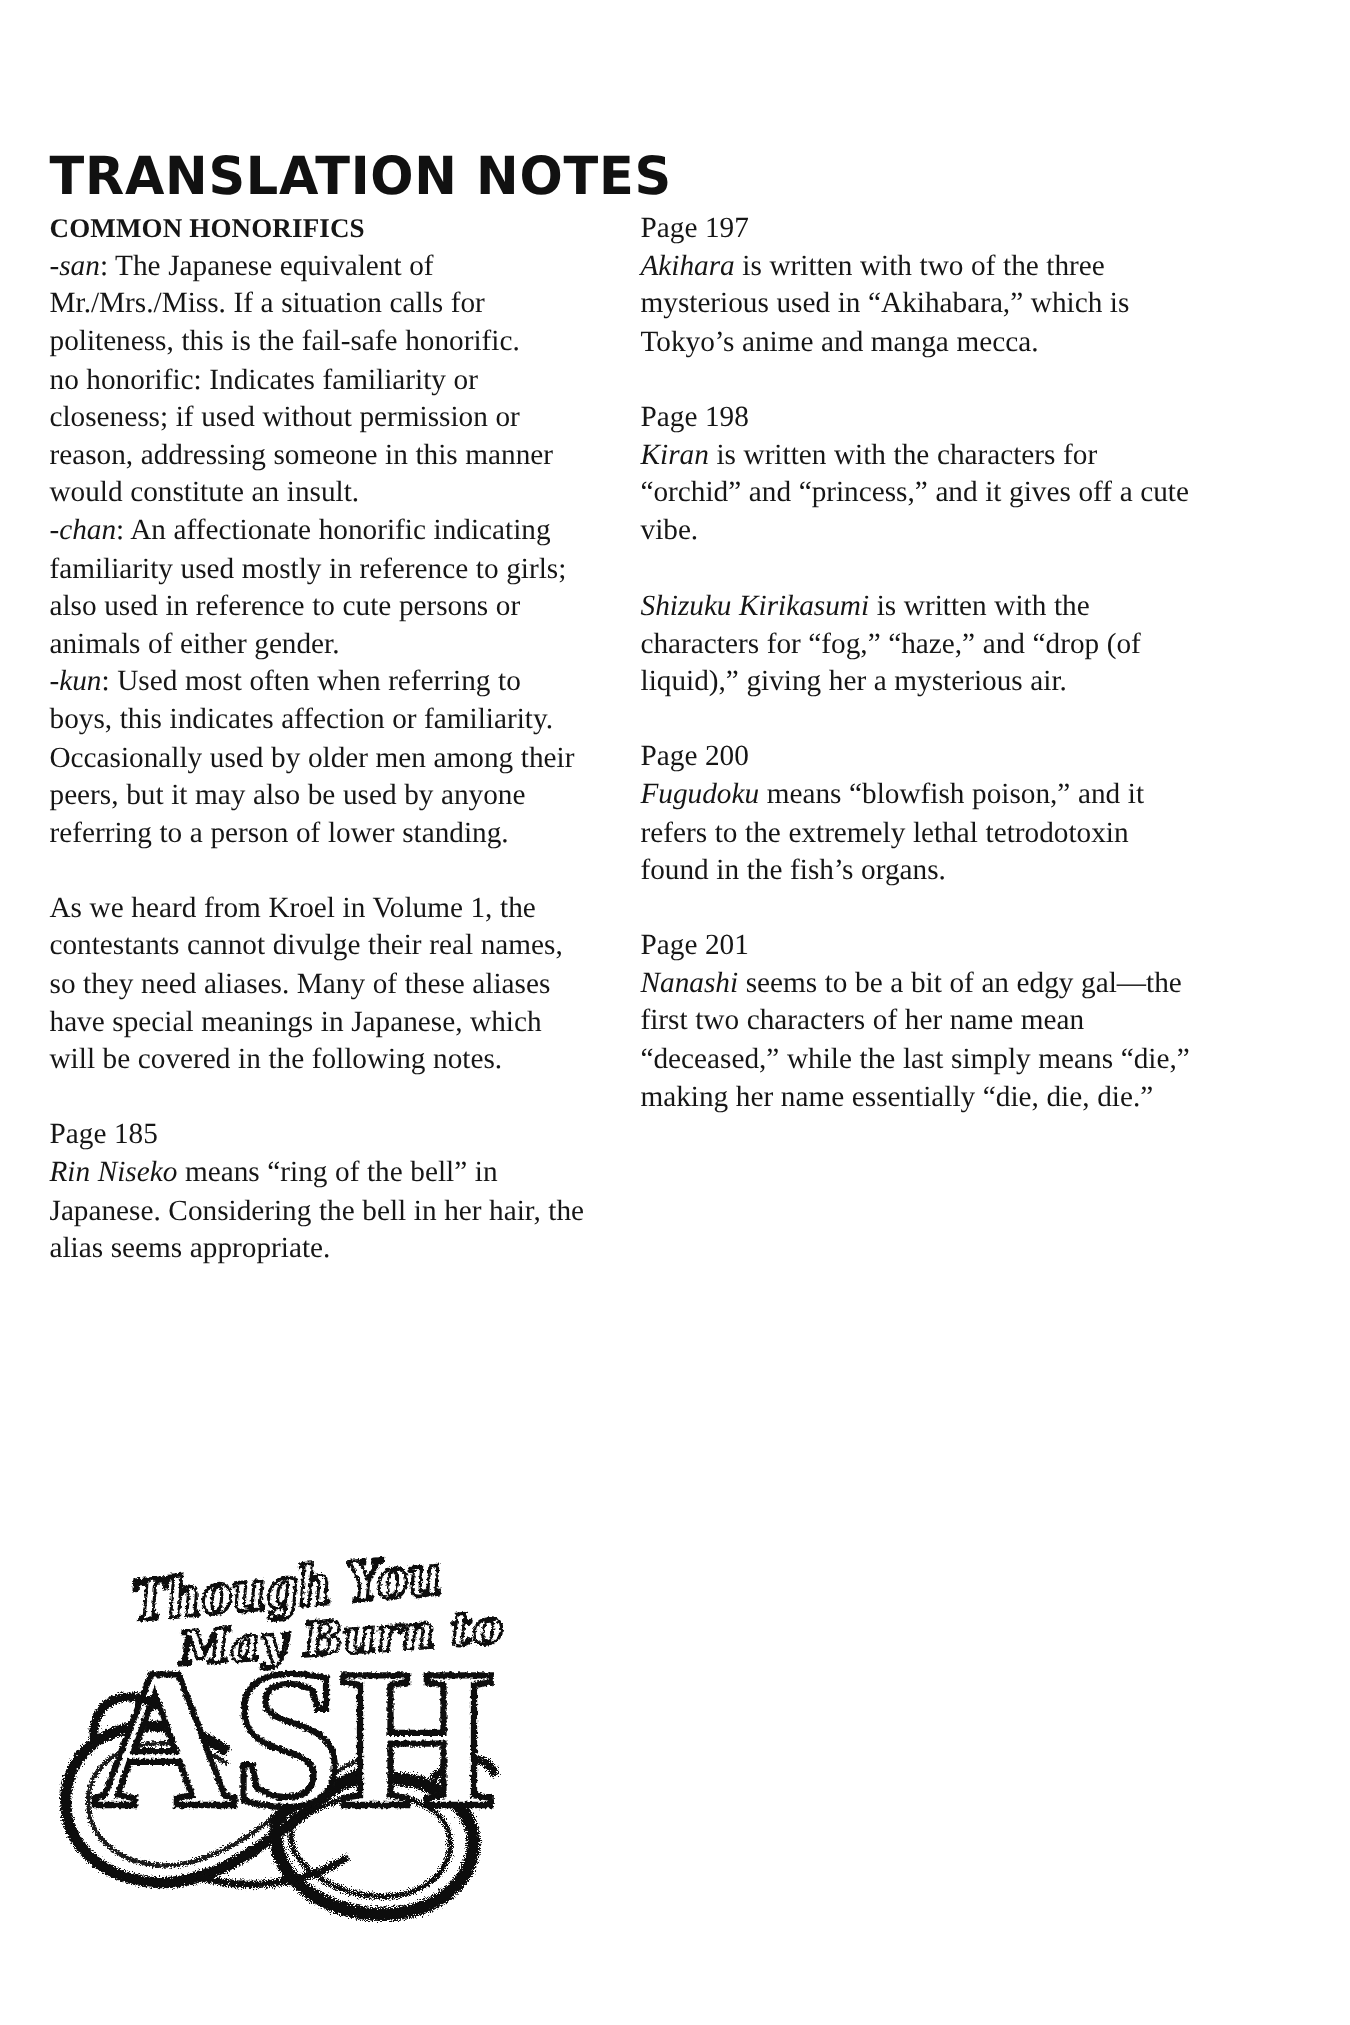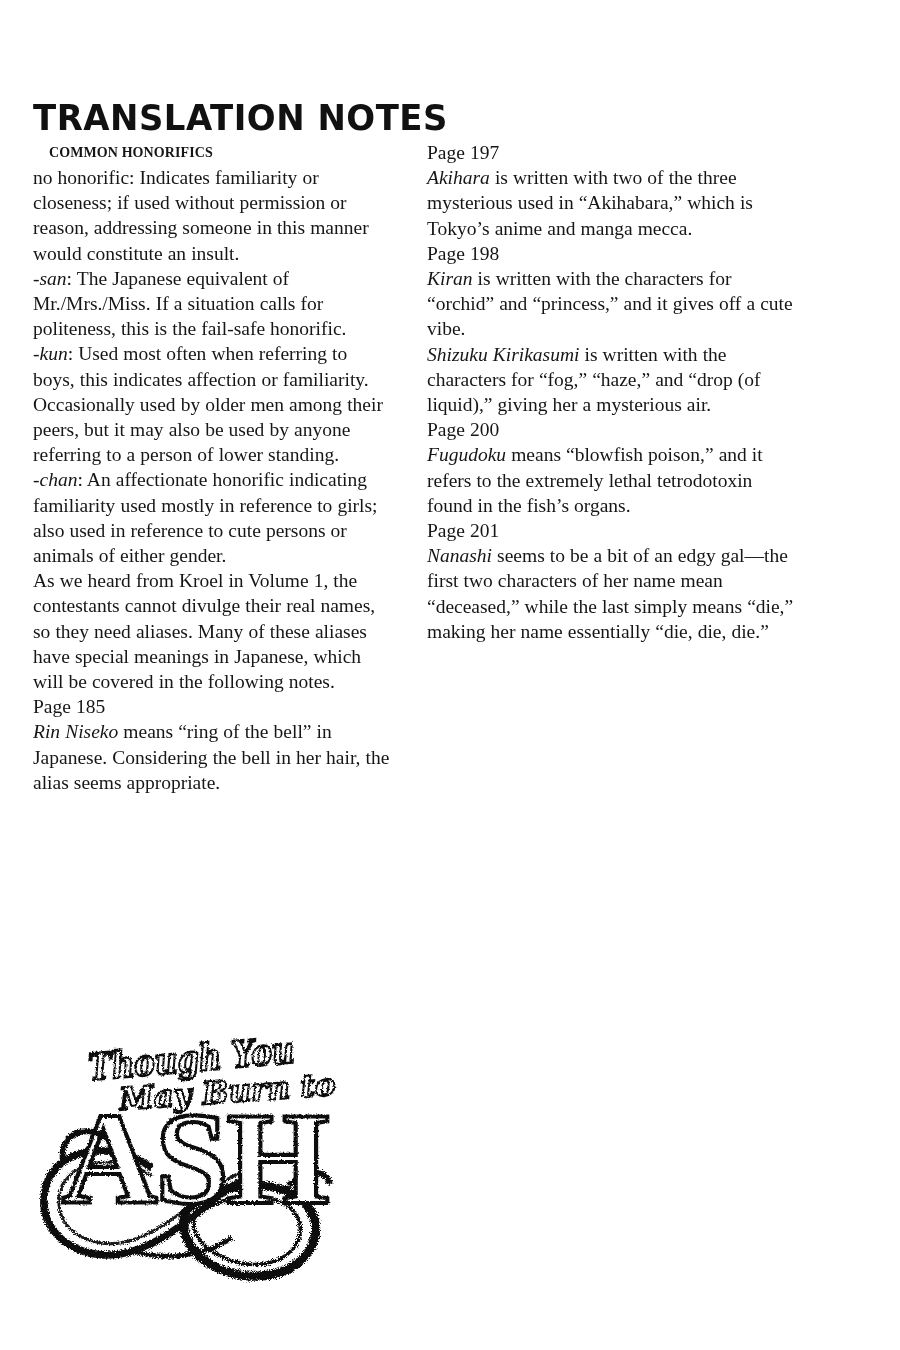--- a/index.html
+++ b/index.html
@@ -46,36 +46,36 @@
     width: 900px;
   }
   .col {
     position: absolute;
     top: 0;
   }
   .col-left  { left: 33px;  width: 360px; }
   .col-right { left: 427px; width: 372px; }
 
   .subhead {
-    font-size: 14px;
+    font-size: 18px;
     font-weight: 700;
     line-height: 25px;
-    margin: 0 0 0 16px;
+    margin: 0 0 0 0;
     letter-spacing: 0.1px;
   }
 
   p.note {
     font-size: 19.5px;
     line-height: 25.2px;
     margin: 0;
     text-align: left;
     hyphens: none;
     word-spacing: 0.2px;
   }
-  p.note.gap   { }
+  p.note.gap   { margin-top: 25px; }
   p.note.tight { margin-top: 0; }
 
   .pg { display: block; font-family: Liberation Serif, serif; }
 
   em.it  { font-style: italic; }
   b.bi   { font-style: italic; font-weight: 400; }
 
   
   .logo-wrap {
     position: absolute;
@@ -99,27 +99,27 @@
 <div class="page">
 
   <h1 class="page-title">TRANSLATION NOTES</h1>
 
   <div class="columns">
 
     <div class="col col-left">
 
       <div class="subhead">COMMON HONORIFICS</div>
 
+      <p class="note tight"><em class="it">-san</em><span>: The Japanese equivalent of Mr./Mrs./Miss. If a situation calls for politeness, this is the fail-safe honorific.</span></p>
+
       <p class="note tight"><span>no honorific: Indicates familiarity or closeness; if used without permission or reason, addressing someone in this manner would constitute an insult.</span></p>
 
-      <p class="note tight"><em class="it">-san</em><span>: The Japanese equivalent of Mr./Mrs./Miss. If a situation calls for politeness, this is the fail-safe honorific.</span></p>
+      <p class="note tight"><em class="it">-chan</em><span>: An affectionate honorific indicating familiarity used mostly in reference to girls; also used in reference to cute persons or animals of either gender.</span></p>
 
       <p class="note tight"><em class="it">-kun</em><span>: Used most often when referring to boys, this indicates affection or familiarity. Occasionally used by older men among their peers, but it may also be used by anyone referring to a person of lower standing.</span></p>
-
-      <p class="note tight"><em class="it">-chan</em><span>: An affectionate honorific indicating familiarity used mostly in reference to girls; also used in reference to cute persons or animals of either gender.</span></p>
 
 
       <p class="note gap"><span>As we heard from Kroel in Volume 1, the contestants cannot divulge their real names, so they need aliases. Many of these aliases have special meanings in Japanese, which will be covered in the following notes.</span></p>
 
       <p class="note gap"><span class="pg">Page 185</span><b class="bi">Rin Niseko</b><span> means “ring of the bell” in Japanese. Considering the bell in her hair, the alias seems appropriate.</span></p>
 
     </div>
 
     <div class="col col-right">
 

